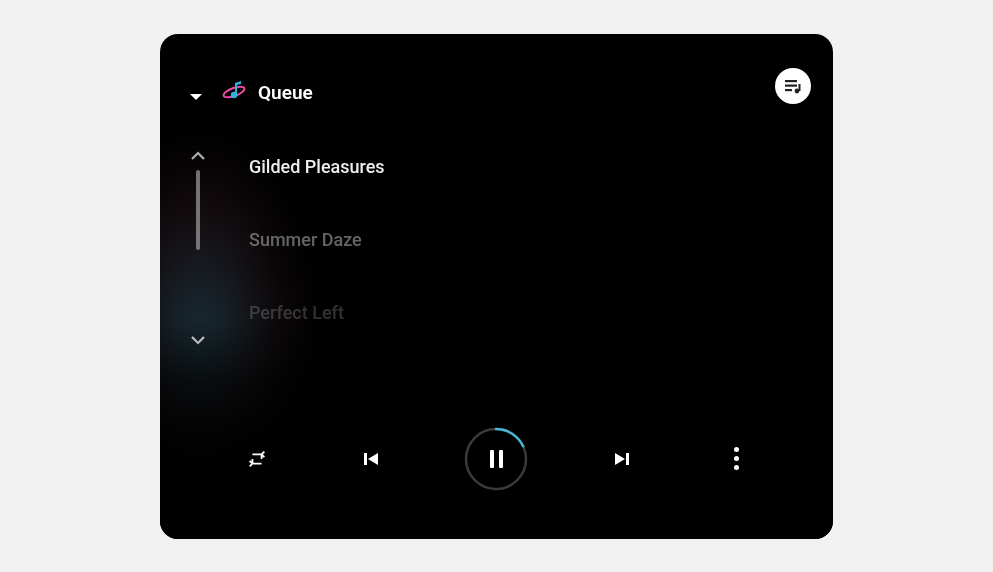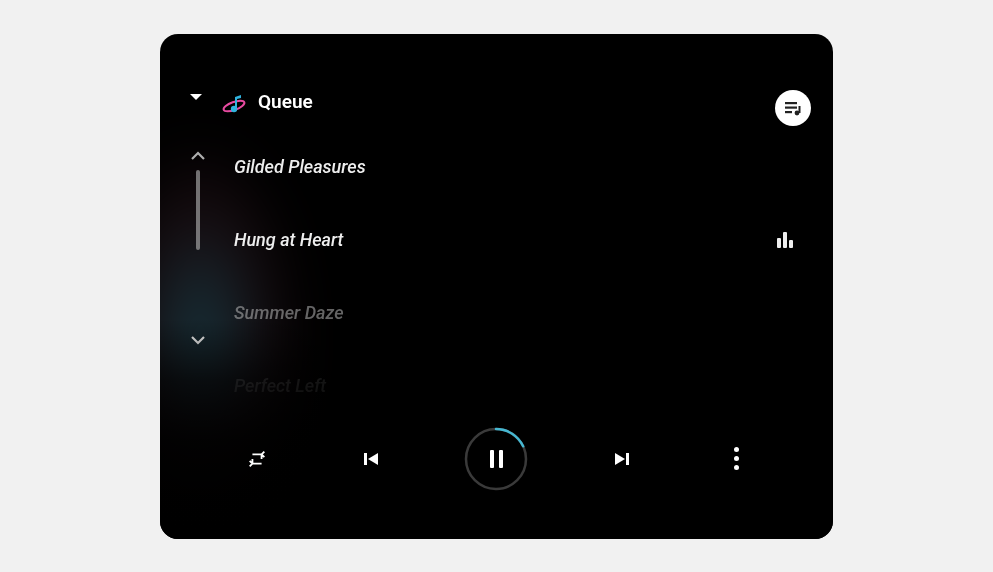--- a/index.html
+++ b/index.html
@@ -23,25 +23,25 @@
     .ambient {
       position: absolute;
       width: 200px; height: 400px;
       left: -60px; top: 100px;
       background: radial-gradient(ellipse at center, rgba(50,120,140,0.45), rgba(120,60,80,0.18) 45%, transparent 70%);
       filter: blur(26px);
       pointer-events: none;
     }
     .header {
       position: absolute;
-      top: 56px;
+      top: 38px;
       left: 22px;
       right: 22px;
       display: flex;
-      align-items: flex-start;
+      align-items: flex-end;
       height: 32px;
       text-decoration: underline;
     }
     .collapse-arrow {
       width: 28px;
       display:flex; align-items:center; justify-content:center;
       color: #fff;
       cursor: pointer;
     }
     .app-icon {
@@ -80,21 +80,21 @@
     .scroll-down { top: 198px; }
     .scroll-thumb {
       position:absolute;
       left: 14px; top: 40px;
       width: 4px; height: 80px;
       background: rgba(170,170,170,0.65);
       border-radius: 2px;
     }
     .tracks {
       position:absolute;
-      left: 52px; right: 0; top: 0; font-style: italic;
+      left: 67px; right: 0; top: 0;
     }
     .track {
       height: 73px;
       display:flex; align-items:center;
       color: #eee;
       font-size: 18px;
       font-weight: 500;
       cursor: pointer;
     }
     .track.dim { color: rgba(200,200,200,0.5); }
@@ -165,28 +165,20 @@
     <div class="scroll-thumb"></div>
     <div class="scroll-arrow scroll-down">
       <svg width="16" height="16" viewBox="0 0 16 16">
           <path d="M2 5 L8 11 L14 5" fill="none" stroke="#eee" stroke-width="2.2"></path>
         </svg>
     </div>
     <div class="tracks">
       <div class="track">
         <span>Gilded Pleasures</span>
       </div>
-      <div class="track">
-        <span>Hung at Heart</span>
-        <span class="eq-icon">
-          <span style="height:10px"></span>
-            <span style="height:16px"></span>
-            <span style="height:8px"></span>
-        </span>
-      </div>
       <div class="track dim">
         <span>Summer Daze</span>
       </div>
       <div class="track dimmer">
         <span>Perfect Left</span>
       </div>
     </div>
   </div>
 
   <div class="controls-fade"></div>

